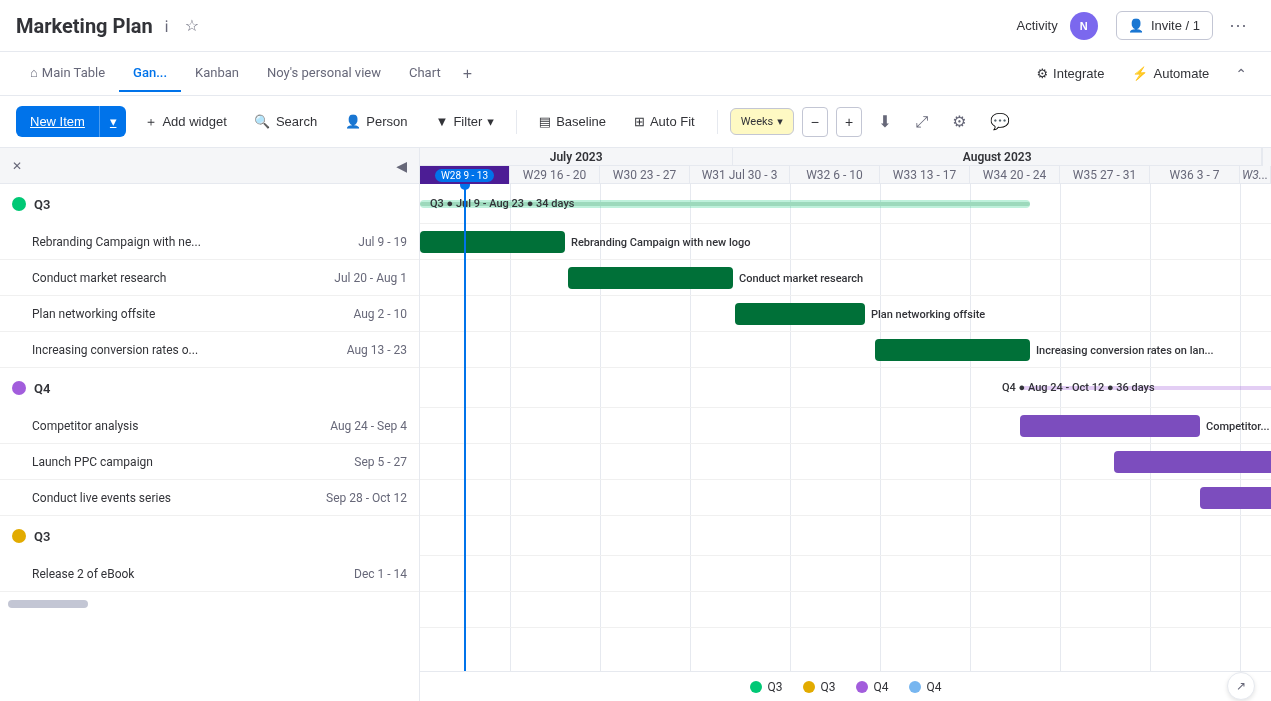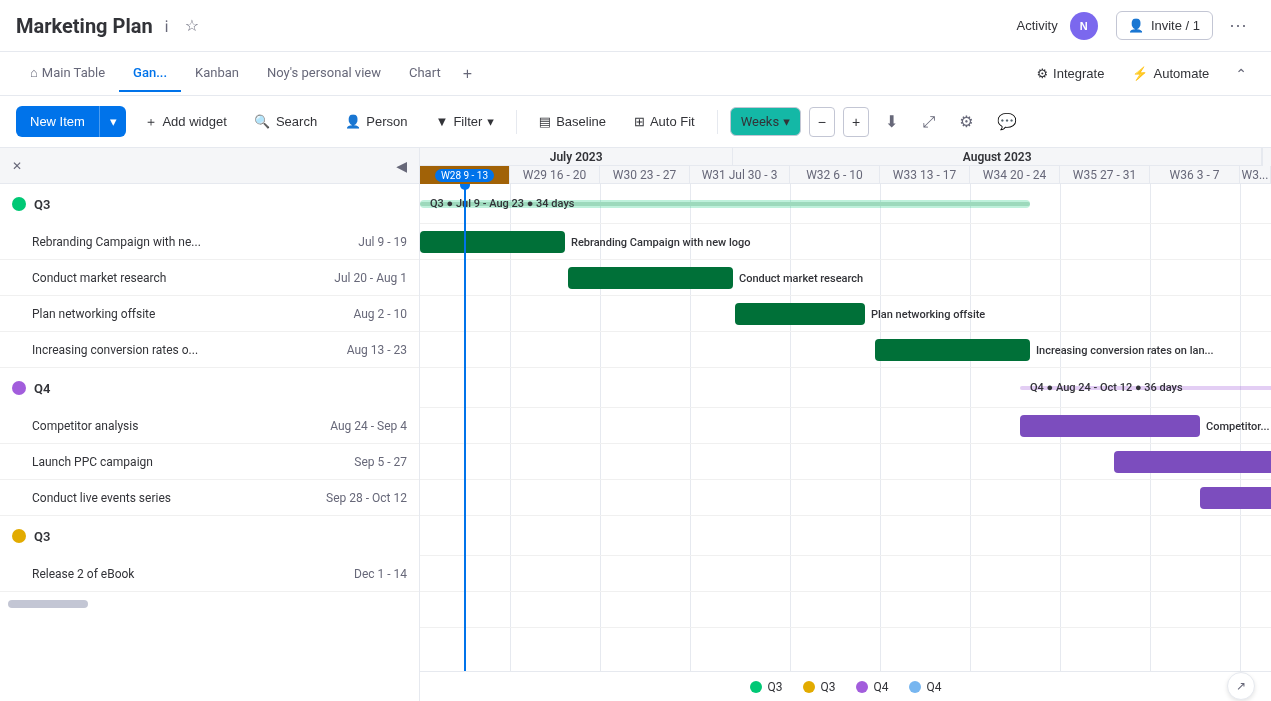--- a/index.html
+++ b/index.html
@@ -30,26 +30,26 @@
     .tab-add { padding: 8px; color: #676879; cursor: pointer; background: none; border: none; font-size: 16px; }
     .tabs-right { display: flex; align-items: center; gap: 8px; }
     .tab-action-btn { display: flex; align-items: center; gap: 5px; padding: 6px 10px; border: none; background: none; cursor: pointer; color: #323338; font-size: 13px; border-radius: 6px; }
     .collapse-btn { padding: 6px 8px; border: none; background: none; cursor: pointer; color: #676879; font-size: 14px; border-radius: 4px; }
 
     
     .toolbar {
       display: flex; align-items: center; gap: 8px;
       padding: 8px 16px; border-bottom: 1px solid #e6e9ef; height: 52px;
     }
-    .new-item-btn { display: flex; align-items: center; gap: 0; background: #0073ea; color: white; border: none; border-radius: 6px; cursor: pointer; font-size: 13px; font-weight: 500; }
+    .new-item-btn { display: flex; align-items: center; gap: 0; background: #0073ea; color: white; border: none; border-radius: 6px; cursor: pointer; font-size: 13px; font-weight: 500; text-decoration: underline; }
     .new-item-main { padding: 8px 14px; }
     .new-item-arrow { padding: 8px 10px; border-left: 1px solid rgba(255,255,255,0.3); }
     .toolbar-btn { display: flex; align-items: center; gap: 5px; padding: 6px 10px; border: none; background: none; cursor: pointer; color: #323338; font-size: 13px; border-radius: 6px; }
     .toolbar-divider { width: 1px; height: 24px; background: #e6e9ef; margin: 0 4px; }
-    .weeks-select { display: flex; align-items: flex-end; gap: 4px; padding: 6px 10px; border: 1px solid #c3c6d4; background: #14b8a6; cursor: pointer; color: #323338; font-size: 13px; border-radius: 6px; }
+    .weeks-select { display: flex; align-items: flex-end; gap: 4px; padding: 6px 10px; border: 1px solid #c3c6d4; background: #fef9c3; cursor: pointer; color: #323338; font-size: 11px; border-radius: 6px; }
     .zoom-btn { padding: 6px 8px; border: 1px solid #c3c6d4; background: white; cursor: pointer; color: #323338; font-size: 14px; border-radius: 4px; }
     .toolbar-icon-btn { padding: 6px 8px; border: none; background: none; cursor: pointer; color: #676879; font-size: 16px; border-radius: 4px; }
 
     
     .left-panel { width: 420px; min-width: 420px; border-right: 1px solid #e6e9ef; overflow: hidden; }
 
     
     .group { }
     .group-header { display: flex; align-items: center; padding: 8px 12px; gap: 8px; height: 40px; font-weight: 600; font-size: 13px; cursor: pointer; }
     .group-dot { width: 14px; height: 14px; border-radius: 50%; flex-shrink: 0; }
@@ -248,32 +248,32 @@
         <div class="month-cell" style="width:320px;">
           <span>July 2023</span>
         </div>
         <div class="month-cell" style="width:540px;">
           <span>August 2023</span>
         </div>
         <div class="month-cell" style="flex:1;"></div>
       </div>
 
       <div style="position:absolute; top:18px; left:0; right:0; height:18px; display:flex;">
-        <div style="width:90px; display:flex; align-items:center; justify-content:center; font-size:10px; border-right:1px solid #e6e9ef; background:#a16207;">
+        <div style="width:90px; display:flex; align-items:center; justify-content:center; font-size:10px; border-right:1px solid #e6e9ef; background:#4c1d95;">
           <span style="background:#0073ea; color:white; border-radius:10px; padding:1px 6px; font-size:10px;">W28 9 - 13</span>
         </div>
         <div class="week-cell" style="width:90px;">W29 16 - 20</div>
         <div class="week-cell" style="width:90px;">W30 23 - 27</div>
         <div class="week-cell" style="width:100px;">W31 Jul 30 - 3</div>
         <div class="week-cell" style="width:90px;">W32 6 - 10</div>
         <div class="week-cell" style="width:90px;">W33 13 - 17</div>
         <div class="week-cell" style="width:90px;">W34 20 - 24</div>
         <div class="week-cell" style="width:90px;">W35 27 - 31</div>
         <div class="week-cell" style="width:90px;">W36 3 - 7</div>
-        <div class="week-cell" style="flex:1;">W3...</div>
+        <div class="week-cell" style="flex:1;font-style:italic;">W3...</div>
       </div>
     </div>
 
     <div style="flex:1; position:relative; overflow:hidden;">
 
       <div class="gantt-col-line" style="left:90px;"></div>
       <div class="gantt-col-line" style="left:180px;"></div>
       <div class="gantt-col-line" style="left:270px;"></div>
       <div class="gantt-col-line" style="left:370px;"></div>
       <div class="gantt-col-line" style="left:460px;"></div>
@@ -311,21 +311,21 @@
         </div>
       </div>
       <div style="height:36px; border-bottom:1px solid #f0f0f0; position:relative;">
         <div class="gantt-bar" style="left:455px; width:155px; background:#007038; top:7px;">
           <span class="gantt-bar-label">Increasing conversion rates on lan...</span>
         </div>
       </div>
 
       <div style="height:40px; border-bottom:1px solid #f0f0f0; position:relative; display:flex; align-items:center;">
         <div style="position:absolute; left:600px; width:260px; height:4px; background:rgba(162,93,220,0.3); border-radius:2px; top:50%; transform:translateY(-50%);"></div>
-        <span style="position:absolute; left:610px; font-size:11px; color:#323338; white-space:nowrap; font-weight:500;">Q4 ● Aug 24 - Oct 12 ● 36 days</span>
+        <span style="position:absolute; left:582px; font-size:11px; color:#323338; white-space:nowrap; font-weight:500;">Q4 ● Aug 24 - Oct 12 ● 36 days</span>
       </div>
 
       <div style="height:36px; border-bottom:1px solid #f0f0f0; position:relative;">
         <div class="gantt-bar" style="left:600px; width:180px; background:#7c4dbe; top:7px;">
           <span class="gantt-bar-label">Competitor...</span>
         </div>
       </div>
       <div style="height:36px; border-bottom:1px solid #f0f0f0; position:relative;">
         <div class="gantt-bar" style="left:694px; width:175px; background:#7c4dbe; top:7px;"></div>
       </div>

